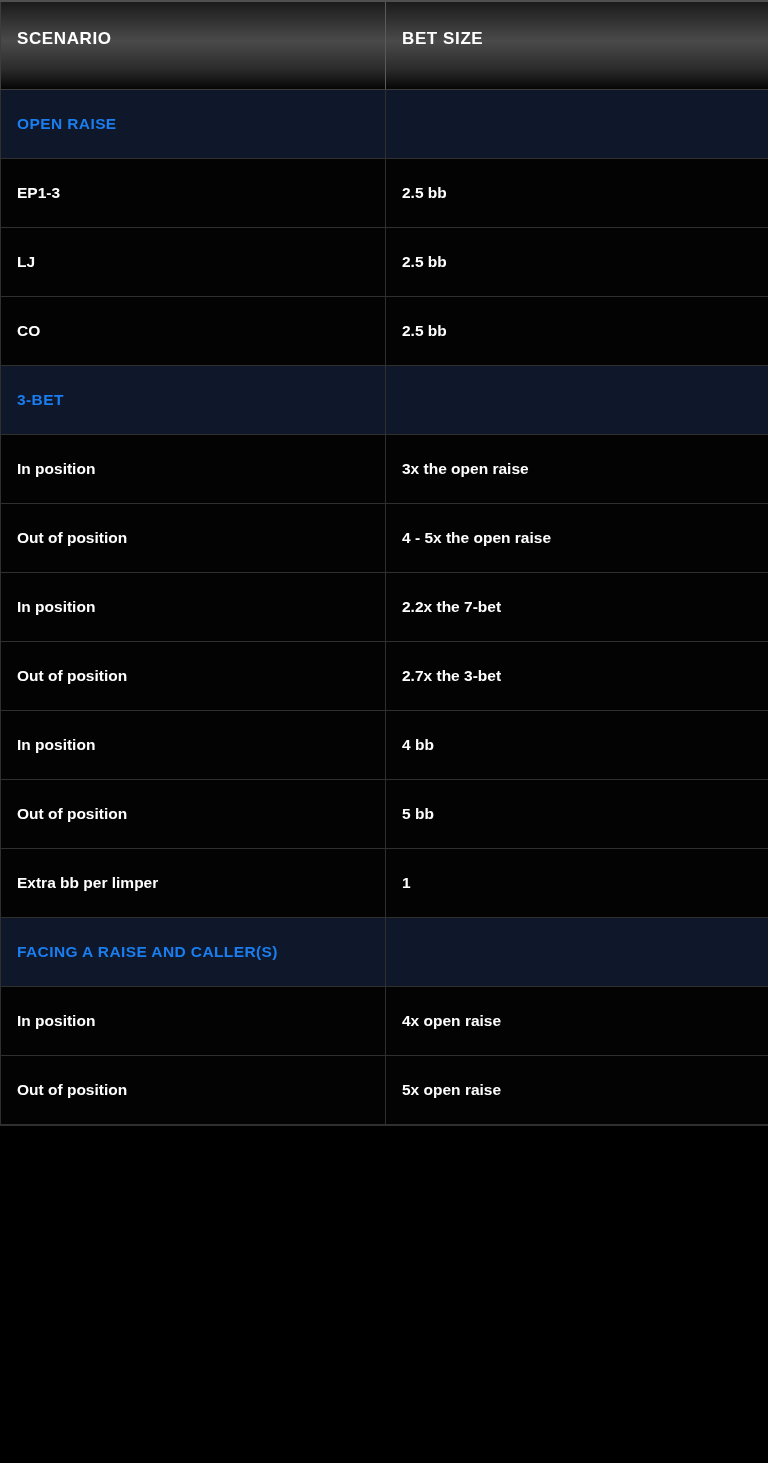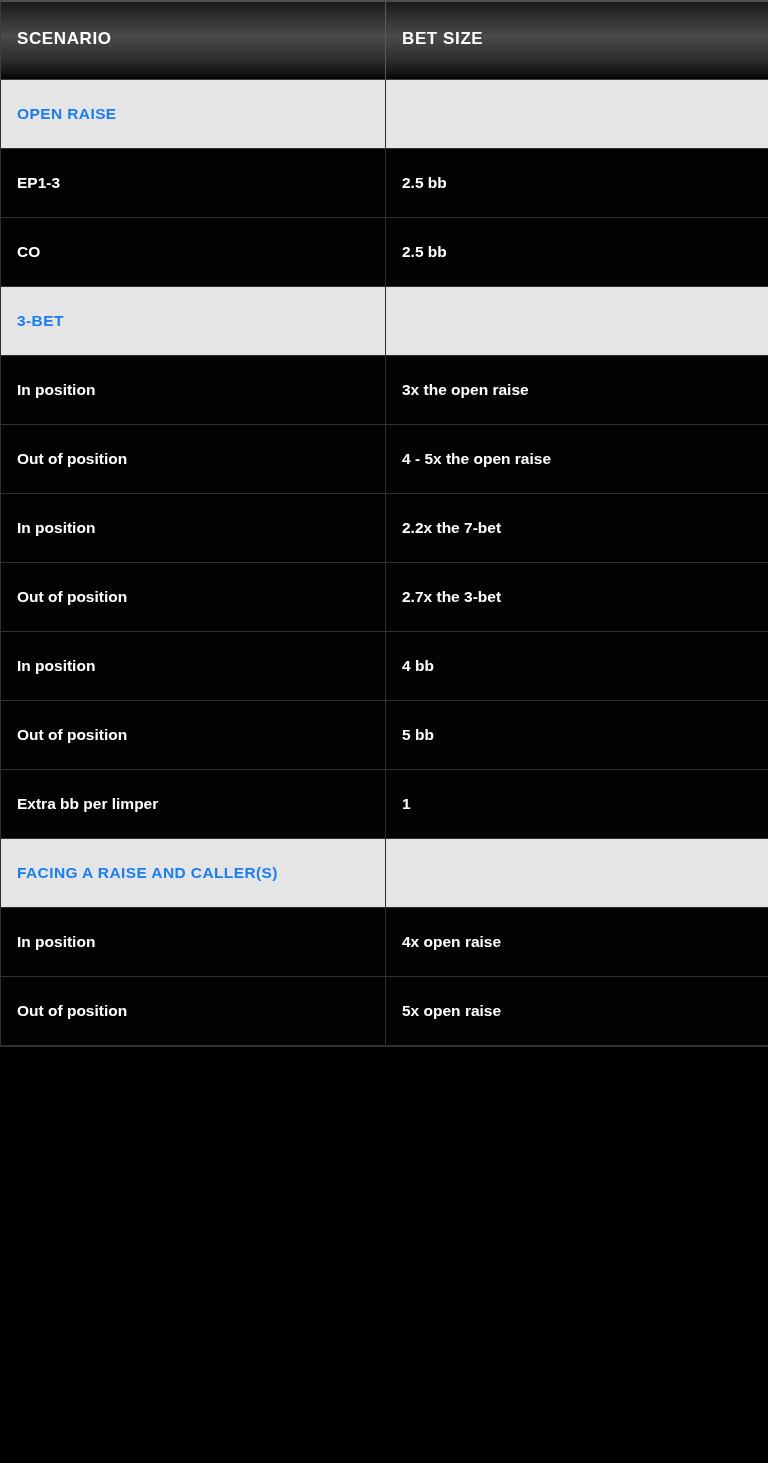--- a/index.html
+++ b/index.html
@@ -26,40 +26,40 @@
   table.bet-table col.col-scenario { width: 385px; }
   table.bet-table col.col-betsize  { width: 383px; }
 
   thead th {
     background: linear-gradient(to bottom, #1b1b1b 0%, #4a4a4a 45%, #2a2a2a 78%, #050505 100%);
     color: #ffffff;
     text-align: left;
     font-size: 17px;
     font-weight: bold;
     letter-spacing: 0.6px;
-    padding: 22px 16px 25px 16px;
+    padding: 22px 16px 35px 16px;
     border: 1px solid #3d3d3d;
     border-top: 2px solid #4f4f4f;
     height: 30px;
     vertical-align: middle;
   }
   thead th.th-scenario { border-right: 1px solid #5a5a5a; }
 
   tbody td {
     border: 1px solid #2f2f2f;
     padding: 0 16px;
     height: 68px;
     font-size: 15.5px;
     font-weight: bold;
     vertical-align: middle;
     background: #030303;
     color: #ffffff;
   }
   tbody tr.section-row td {
-    background: #e5e5e5;
+    background: #0f172a;
   }
   tbody td.section-label {
     color: #1a7ef0;
     font-size: 15.5px;
     font-weight: bold;
     letter-spacing: 0.4px;
   }
   tbody tr:last-child td {
     border-bottom: 2px solid #2f2f2f;
   }
@@ -79,20 +79,24 @@
         <th class="th-betsize">BET SIZE</th>
       </tr>
     </thead>
     <tbody id="table-body">
         <tr class="section-row">
           <td class="section-label">OPEN RAISE</td>
           <td class="betsize-cell"></td>
         </tr>
         <tr>
           <td class="scenario-cell">EP1-3</td>
+          <td class="betsize-cell">2.5 bb</td>
+        </tr>
+        <tr>
+          <td class="scenario-cell">LJ</td>
           <td class="betsize-cell">2.5 bb</td>
         </tr>
         <tr>
           <td class="scenario-cell">CO</td>
           <td class="betsize-cell">2.5 bb</td>
         </tr>
         <tr class="section-row">
           <td class="section-label">3-BET</td>
           <td class="betsize-cell"></td>
         </tr>

